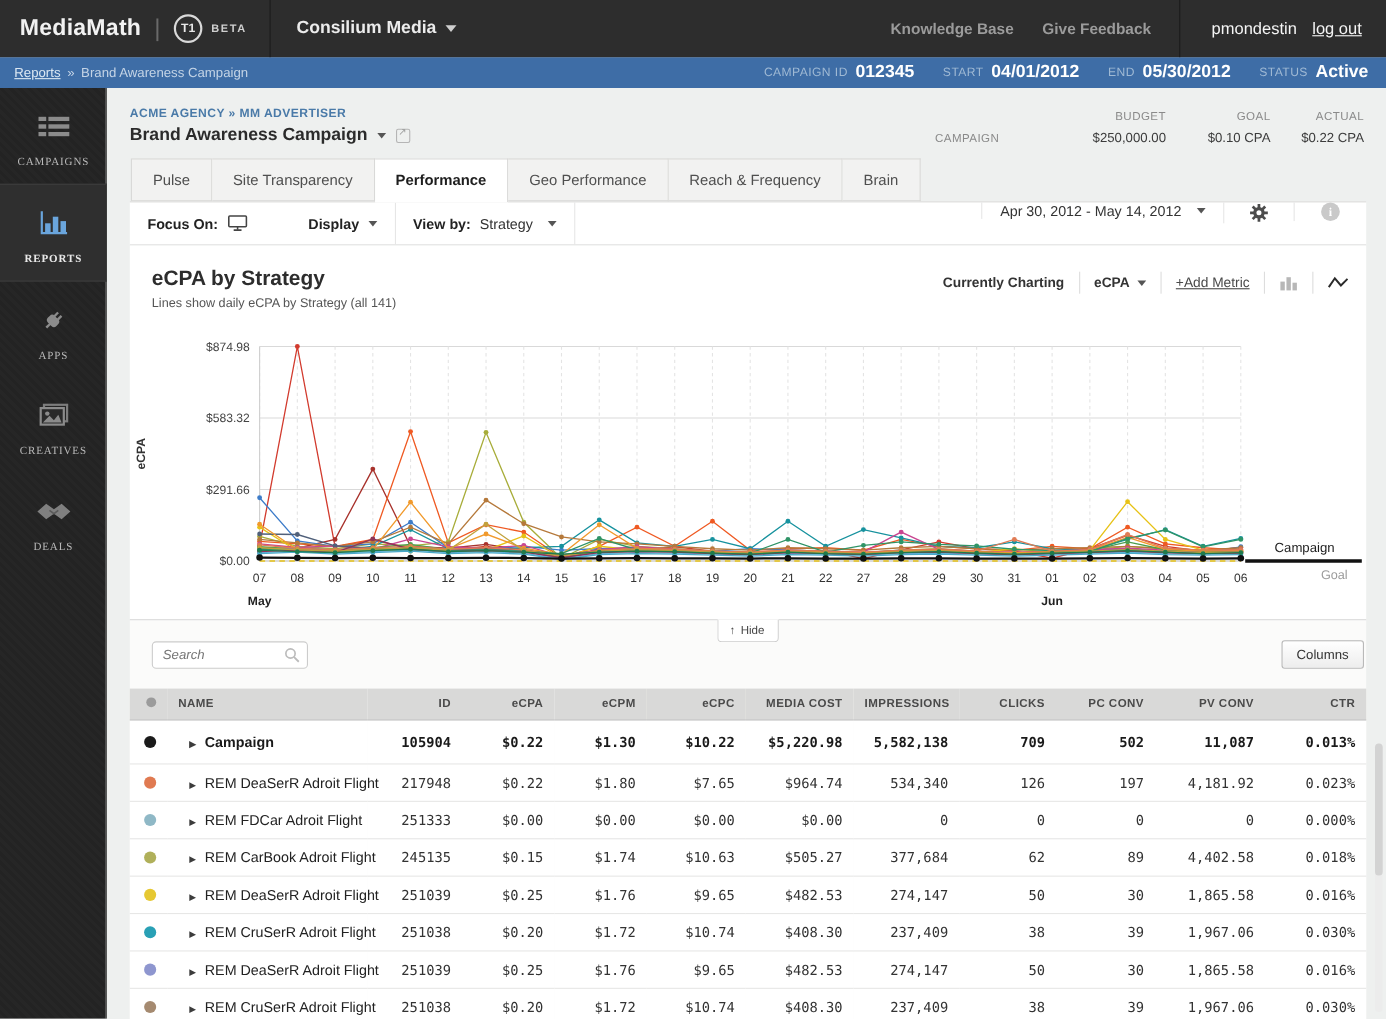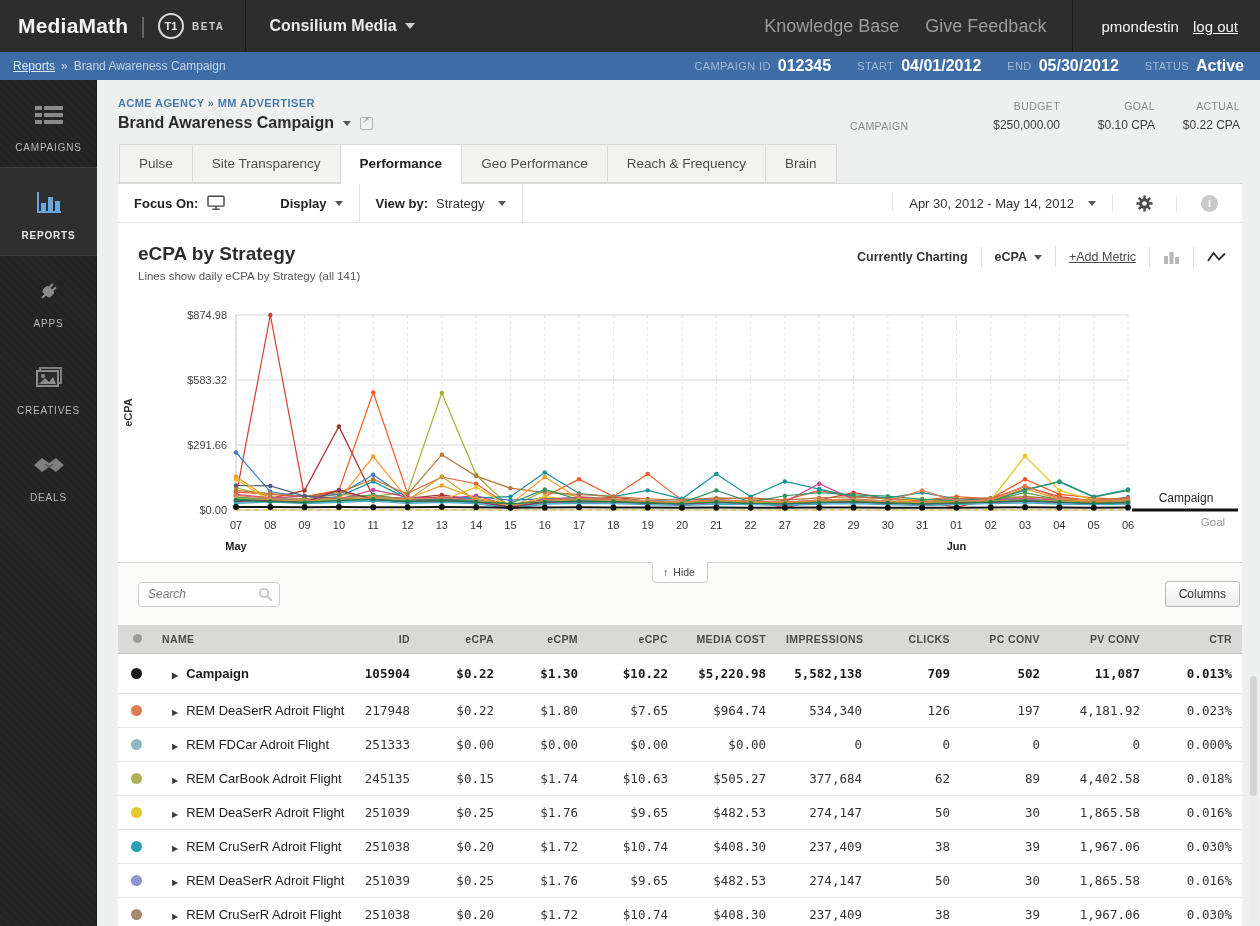--- a/index.html
+++ b/index.html
@@ -15,41 +15,41 @@
   .brand-sep { color:#6a6a6a; font-size:22px; margin:0 12px; font-weight:normal; }
   .t1-logo { width:26px; height:26px; border:2px solid #d9d9d9; border-radius:50%;
     display:flex; align-items:center; justify-content:center; font-size:11px;
     font-weight:bold; color:#e8e8e8; margin-right:8px; }
   .beta { font-size:10px; letter-spacing:1.5px; color:#cfcfcf; font-weight:bold; }
   .account-zone { display:flex; align-items:center; gap:8px; padding:0 24px; height:100%;
     font-size:16px; font-weight:bold; color:#ececec; }
   .caret-down { width:0; height:0; border-left:5px solid transparent;
     border-right:5px solid transparent; border-top:6px solid #cfcfcf; display:inline-block; }
   .topbar-right { margin-left:auto; display:flex; align-items:center; height:100%; }
-  .topbar-link { color:#9b9b9b; font-size:18px; margin-right:26px; cursor:pointer; }
+  .topbar-link { color:#9b9b9b; font-size:14px; margin-right:26px; cursor:pointer;font-weight:bold; }
   .user-zone { border-left:1px solid #1c1c1c; height:100%; display:flex; align-items:center;
     padding:0 22px 0 28px; gap:14px; font-size:15px; color:#f5f5f5; }
 
   
   .bluebar { position:absolute; left:0; top:52px; width:1260px; height:28px;
     background:#3e6da6; display:flex; align-items:center; font-size:12px; z-index:29; }
   .bluebar .bc { padding-left:13px; color:#c4d4e6; display:flex; gap:6px; align-items:center;}
   .bluebar .bc a { color:#dce8f3; text-decoration:underline; cursor:pointer; }
   .bluebar-meta { margin-left:auto; display:flex; gap:26px; padding-right:16px; }
   .bluebar-meta .mi { display:flex; gap:7px; align-items:center; }
   .bluebar-meta .ml { color:#9fb9d4; font-size:11px; letter-spacing:.4px; }
   .bluebar-meta .mv { color:#ffffff; font-weight:bold; font-size:16px; }
 
   
   .sidebar { position:absolute; left:0; top:80px; width:97px; height:846px;
     background:repeating-linear-gradient(45deg,#262626 0,#262626 3px,#232323 3px,#232323 6px);
     border-right:1px solid #1a1a1a; z-index:20; }
   .side-item { width:97px; padding:18px 0 14px 0; text-align:center; cursor:pointer; }
   .side-item .icn { height:34px; display:flex; align-items:center; justify-content:center; }
-  .side-item .lbl { margin-top:10px; font-size:10px; letter-spacing:.8px; color:#b9b9b9; }
+  .side-item .lbl { margin-top:10px; font-size:10px; letter-spacing:.8px; color:#b9b9b9;font-family:Liberation Serif, serif; }
   .side-item.active { background:#2f2f2f; border-top:1px solid #3d3d3d;
     border-bottom:1px solid #3d3d3d; }
   .side-item.active .lbl { color:#e8e8e8; font-weight:bold; }
 
   
   .main { position:absolute; left:97px; top:80px; width:1163px; height:846px;
     background:#eef0ef; padding:0 18px 0 21px; }
   .card { width:1124px; position:relative; }
 
   
@@ -77,21 +77,21 @@
     border-bottom:1px solid #ffffff; margin-bottom:-1px; padding-bottom:12px; }
 
   
   .toolbar { background:#fff; border-top:1px solid #d9d9d8; border-bottom:1px solid #e3e3e3;
     height:40px; display:flex; align-items:stretch; font-size:13px; position:relative; z-index:4;}
   .tb-seg { display:flex; align-items:center; gap:8px; padding:0 16px;
     border-right:1px solid #e6e6e6; cursor:pointer; }
   .tb-seg .strong { font-weight:bold; color:#222; }
   .tb-seg .val { font-weight:bold; color:#222;margin-left:46px; }
   .tb-seg .val-n { color:#333; }
-  .tb-right { margin-left:auto; display:flex; align-items:center; }
+  .tb-right { margin-left:auto; display:flex; align-items:flex-start; }
   .tb-right .tb-seg { border-right:none; border-left:1px solid #e6e6e6; }
 
   
   .chart-sec { background:#fff; padding:20px 0 0 0; border-bottom:1px solid #d2d2d2;
     position:relative; }
   .chart-head { display:flex; align-items:flex-start; padding:0 2px 0 20px; }
   .chart-title { font-size:19px; font-weight:bold; color:#2d2d2d; }
   .chart-sub { font-size:11.5px; color:#555; margin-top:5px; }
   .chart-controls { margin-left:auto; display:flex; align-items:center; font-size:12.5px;
     color:#333; margin-top:4px; }

